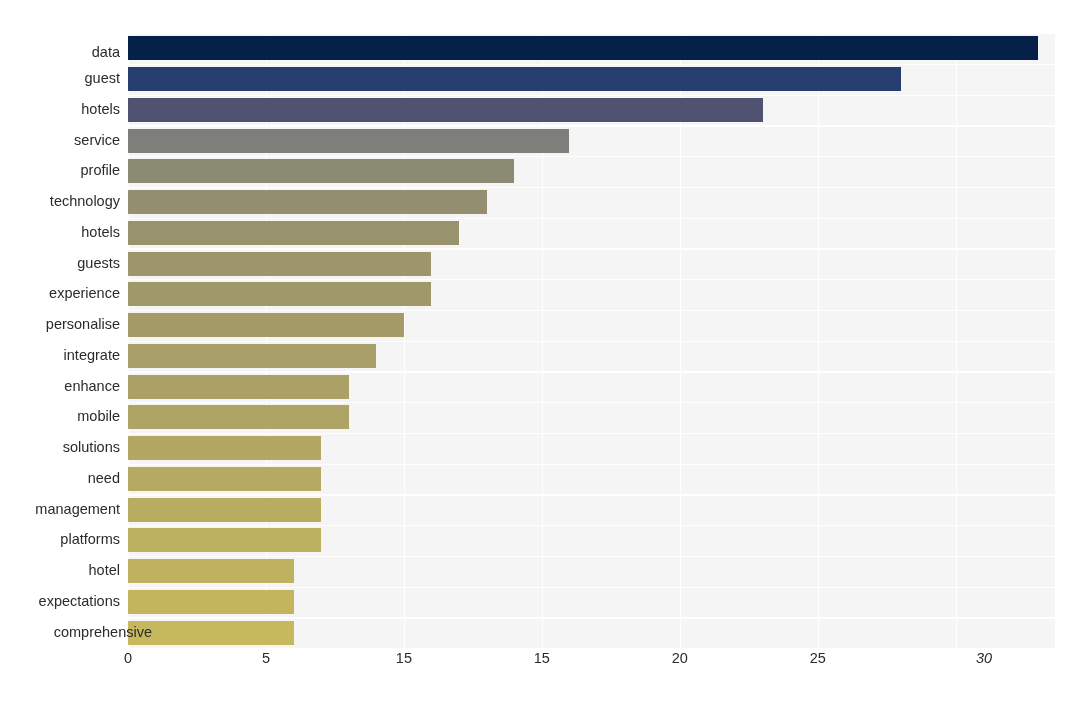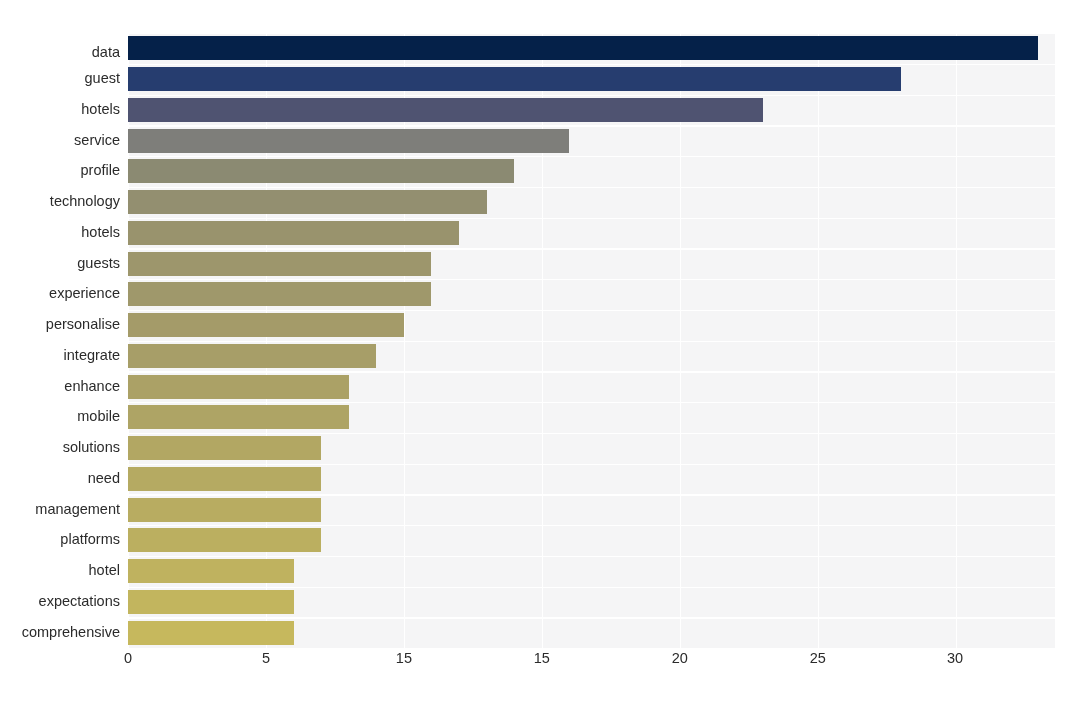--- a/index.html
+++ b/index.html
@@ -179,27 +179,27 @@
       <div class="ytick" style="top: 283.125px; padding-right: 9px;">personalise</div>
       <div class="ytick" style="top: 313.875px; padding-right: 9px;">integrate</div>
       <div class="ytick" style="top: 344.625px; padding-right: 9px;">enhance</div>
       <div class="ytick" style="top: 375.375px; padding-right: 9px;">mobile</div>
       <div class="ytick" style="top: 406.125px; padding-right: 9px;">solutions</div>
       <div class="ytick" style="top: 436.875px; padding-right: 9px;">need</div>
       <div class="ytick" style="top: 467.625px; padding-right: 9px;">management</div>
       <div class="ytick" style="top: 498.375px; padding-right: 9px;">platforms</div>
       <div class="ytick" style="top: 529.125px; padding-right: 9px;">hotel</div>
       <div class="ytick" style="top: 559.875px; padding-right: 9px;">expectations</div>
-      <div class="ytick" style="top: 590.625px; padding-right: 9px;">comprehensive</div>
+      <div class="ytick" style="top: 590.625px; padding-right: 9px; margin-left: 32px;">comprehensive</div>
     </div>
 
   <div id="xticks">
       <div class="xtick" style="left: 128px;">0</div>
       <div class="xtick" style="left: 265.946px;">5</div>
       <div class="xtick" style="left: 403.893px;">15</div>
       <div class="xtick" style="left: 541.839px;">15</div>
       <div class="xtick" style="left: 679.786px;">20</div>
       <div class="xtick" style="left: 817.732px;">25</div>
-      <div class="xtick" style="left: 955px;">30</div>
+      <div class="xtick" style="left: 984px; font-style: italic;">30</div>
     </div>
 
 
 </div>
 
 </body></html>

